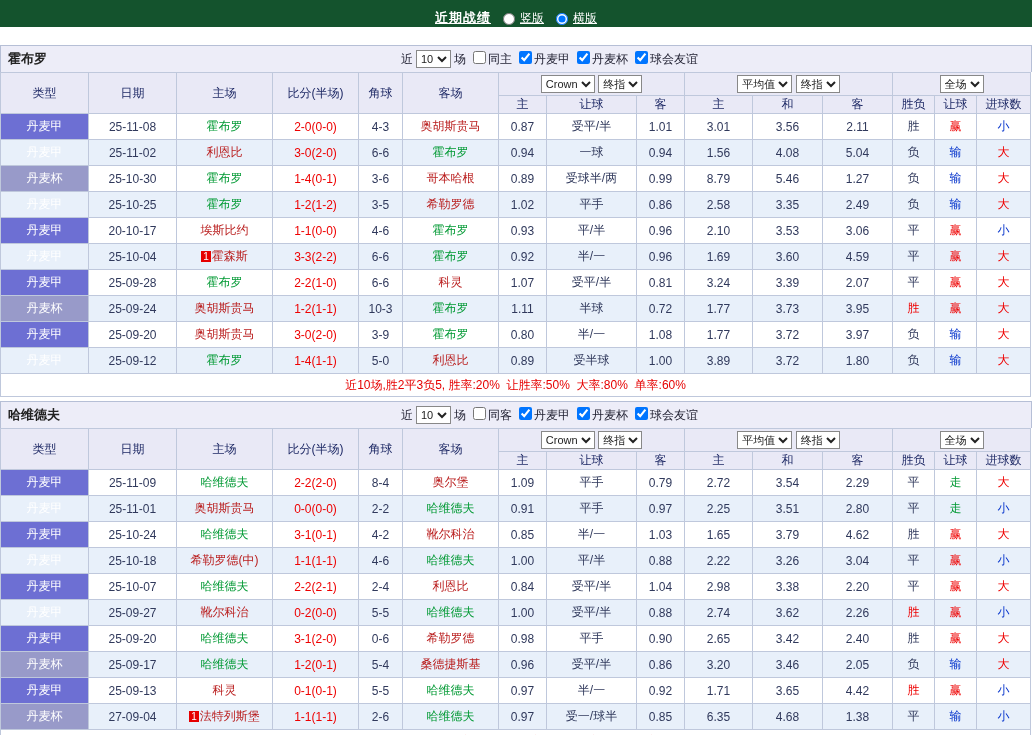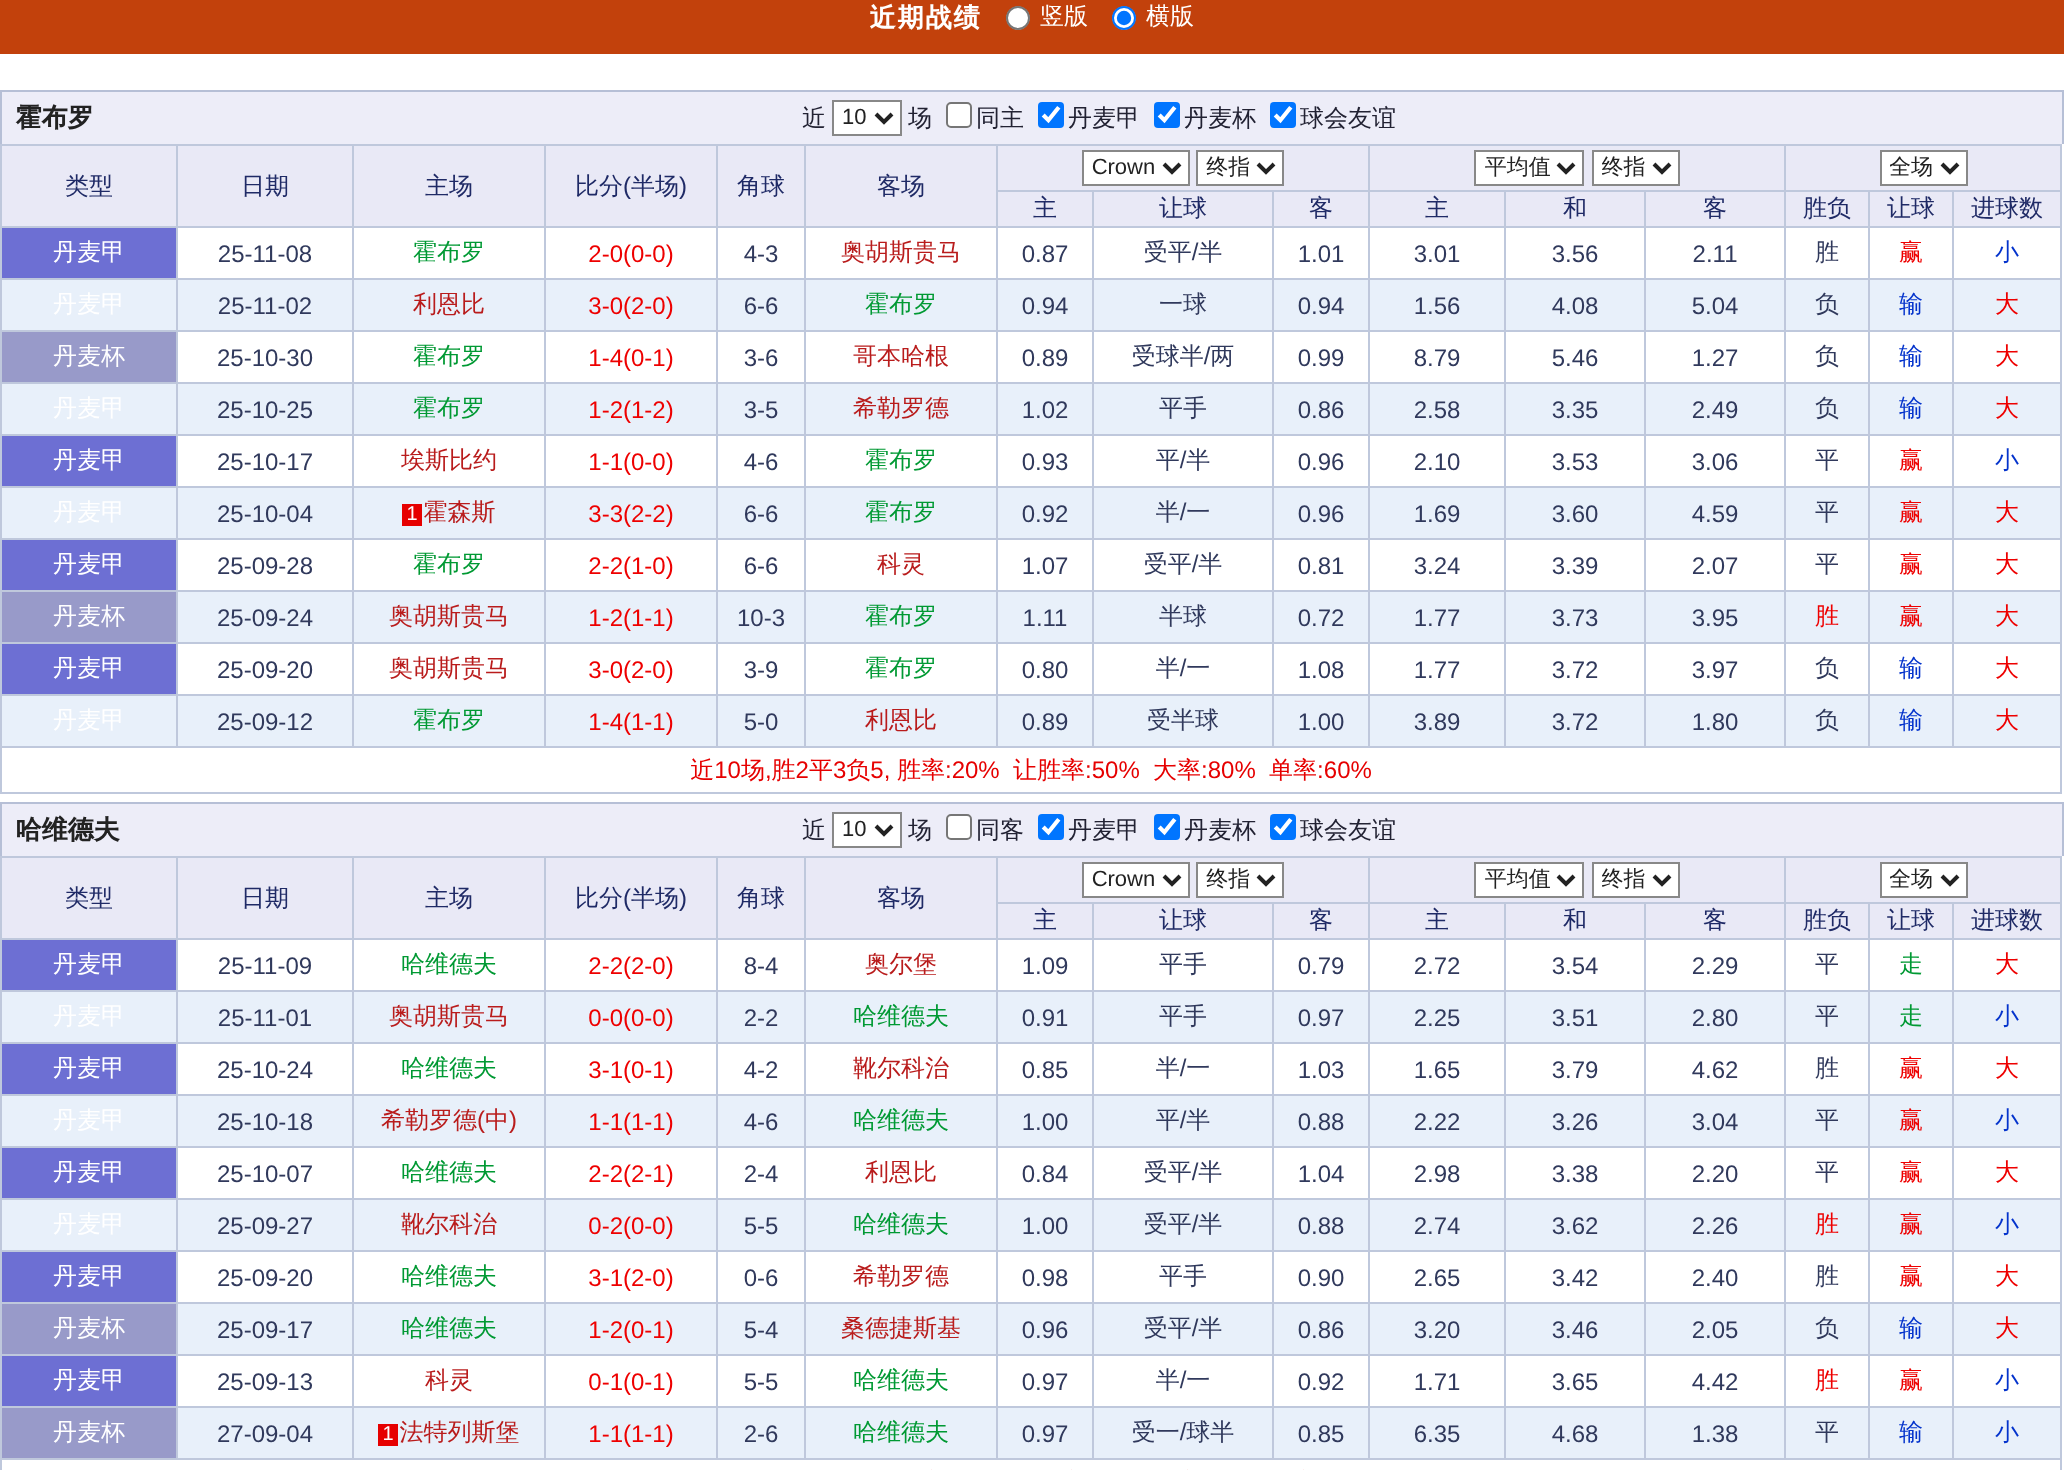--- a/index.html
+++ b/index.html
@@ -1,19 +1,19 @@
 <!DOCTYPE html>
 <html lang="zh"><head>
 <meta charset="utf-8">
 <title>近期战绩</title>
 <style>
   *{box-sizing:border-box;margin:0;padding:0}
   body{width:1032px;background:#fff;font-family:"Liberation Sans","DejaVu Sans",sans-serif;}
   .page{width:1032px;}
-  .topbar{height:27px;background:#c2410c;display:flex;align-items:flex-start;justify-content:center;gap:12px;color:#fff;font-size:13px;}
+  .topbar{height:27px;background:#14532d;display:flex;align-items:flex-end;justify-content:center;gap:12px;color:#fff;font-size:13px;text-decoration:underline;}
   .topbar .title{font-weight:bold;letter-spacing:1px;}
   .topbar label{display:flex;align-items:center;gap:5px;cursor:pointer;font-size:12px;font-weight:normal;}
   .topbar input[type=radio]{width:12px;height:12px;margin:0;}
   .section{margin-top:18px;}
   .section + .section{margin-top:4px;}
   .team-header{height:27px;background:#EDEDF8;border:1px solid #B6BFD6;border-bottom:none;display:flex;align-items:center;padding:0 7px;font-size:13px;color:#222;}
   .team-name{font-weight:bold;}
   .filters{margin-left:auto;margin-right:326px;display:flex;align-items:center;gap:3px;font-size:12px;color:#223;white-space:nowrap;}
   .filters .chk{display:flex;align-items:flex-start;gap:1px;cursor:pointer;}
   .filters input[type=checkbox]{width:13px;height:13px;margin:0 1px 0 4px;}
@@ -193,21 +193,21 @@
             <td>0.86</td>
             <td>2.58</td>
             <td>3.35</td>
             <td>2.49</td>
             <td class="c-navy">负</td>
             <td class="c-blue">输</td>
             <td class="c-red">大</td>
           </tr>
           <tr>
             <td class="type">丹麦甲</td>
-            <td>25-10-17</td>
+            <td>20-10-17</td>
             <td><span class="teamlink">埃斯比约</span></td>
             <td><span class="score">1-1(0-0)</span></td>
             <td>4-6</td>
             <td><span class="teamlink focal">霍布罗</span></td>
             <td>0.93</td>
             <td>平/半</td>
             <td>0.96</td>
             <td>2.10</td>
             <td>3.53</td>
             <td>3.06</td>

